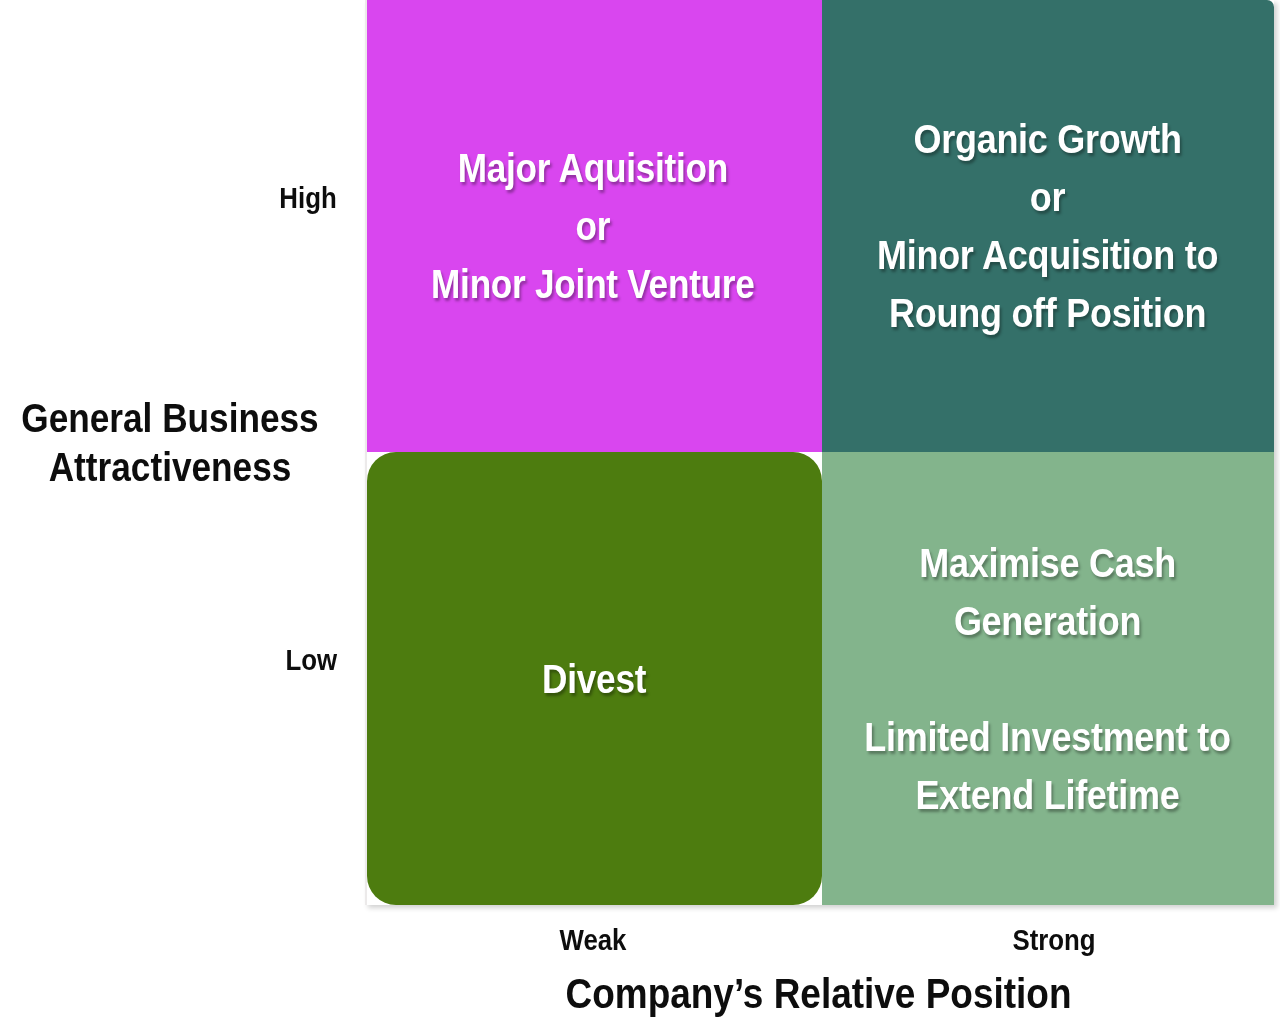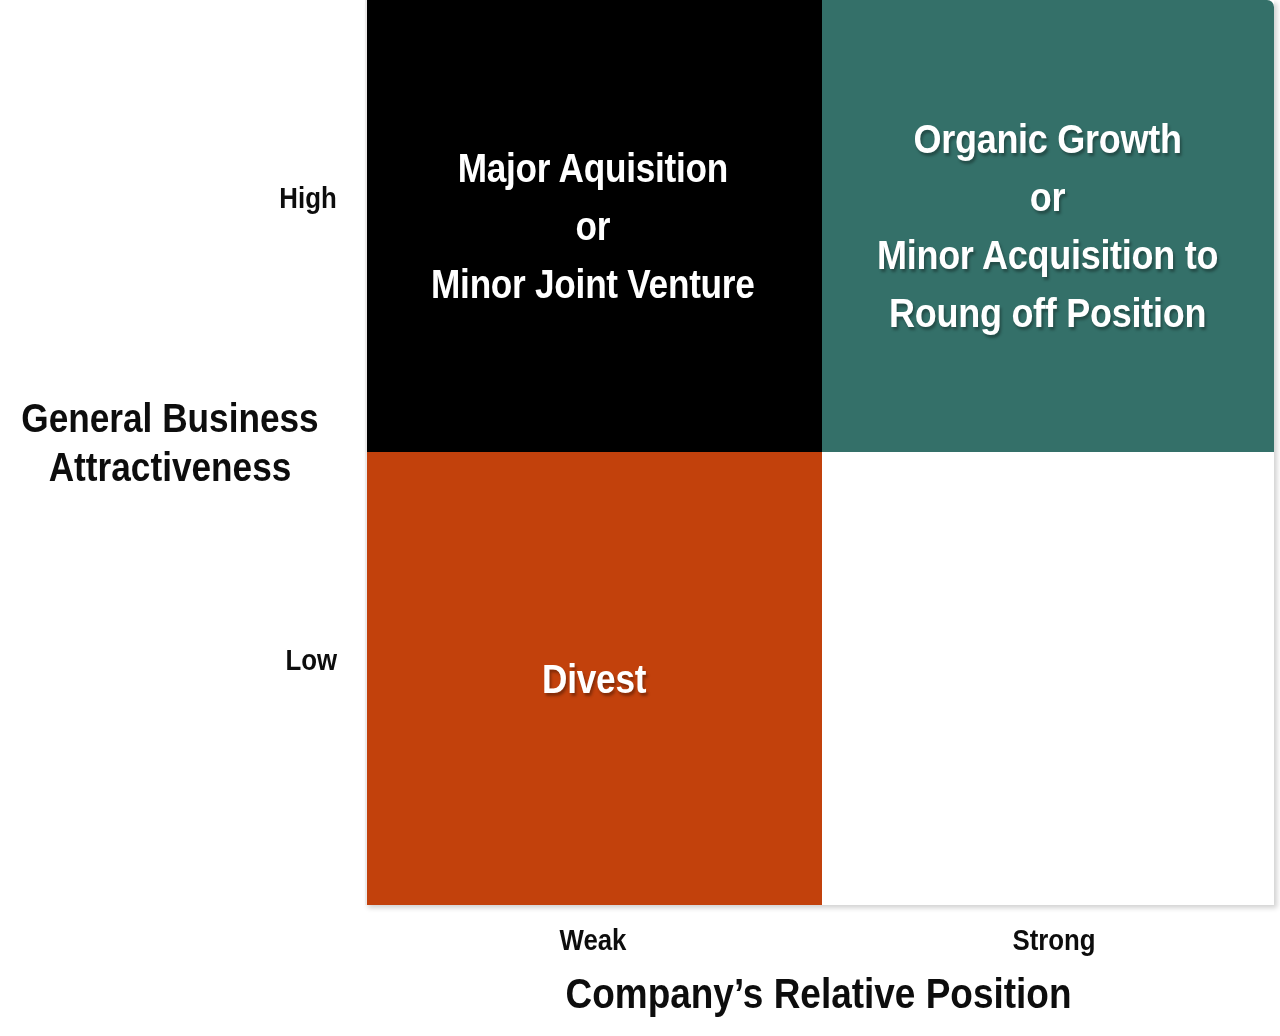--- a/index.html
+++ b/index.html
@@ -133,37 +133,44 @@
     transform-origin: center center;
   }
 </style>
 </head>
 <body>
 
 <div id="stage" style="background: rgb(255, 255, 255);">
 
   <div id="matrix">
 
-    <div class="cell" id="cell-top-left" style="background: #000000; padding-left: 11px;">
+    <div class="cell" id="cell-top-left" style="background: #d946ef; padding-left: 11px;">
       <span class="cell-text" style="color: rgb(255, 255, 255);">Major Aquisition
 or
 Minor Joint Venture</span>
     </div>
 
     <div class="cell" id="cell-top-right" style="background: rgb(52, 112, 105); align-items: center;">
       <span class="cell-text" style="color: rgb(255, 255, 255);">Organic Growth
 or
 Minor Acquisition to
 Roung off Position</span>
     </div>
 
-    <div class="cell" id="cell-bottom-left" style="background: #c2410c;">
+    <div class="cell" id="cell-bottom-left" style="background: #4d7c0f; border-radius: 29px;">
       <span class="cell-text" style="color: rgb(255, 255, 255);">Divest</span>
     </div>
 
+    <div class="cell" id="cell-bottom-right" style="background: rgb(131, 180, 140);">
+      <span class="cell-text" style="color: rgb(255, 255, 255);">Maximise Cash
+Generation
+
+Limited Investment to
+Extend Lifetime</span>
+    </div>
 
   </div>
 
   <div class="axis-text" id="label-high" style="color: rgb(13, 13, 13);">High</div>
 
   <div class="axis-text" id="label-low" style="color: rgb(13, 13, 13);">Low</div>
 
   <div class="axis-text" id="label-y-axis" style="color: rgb(13, 13, 13);">General Business
 Attractiveness</div>
 

